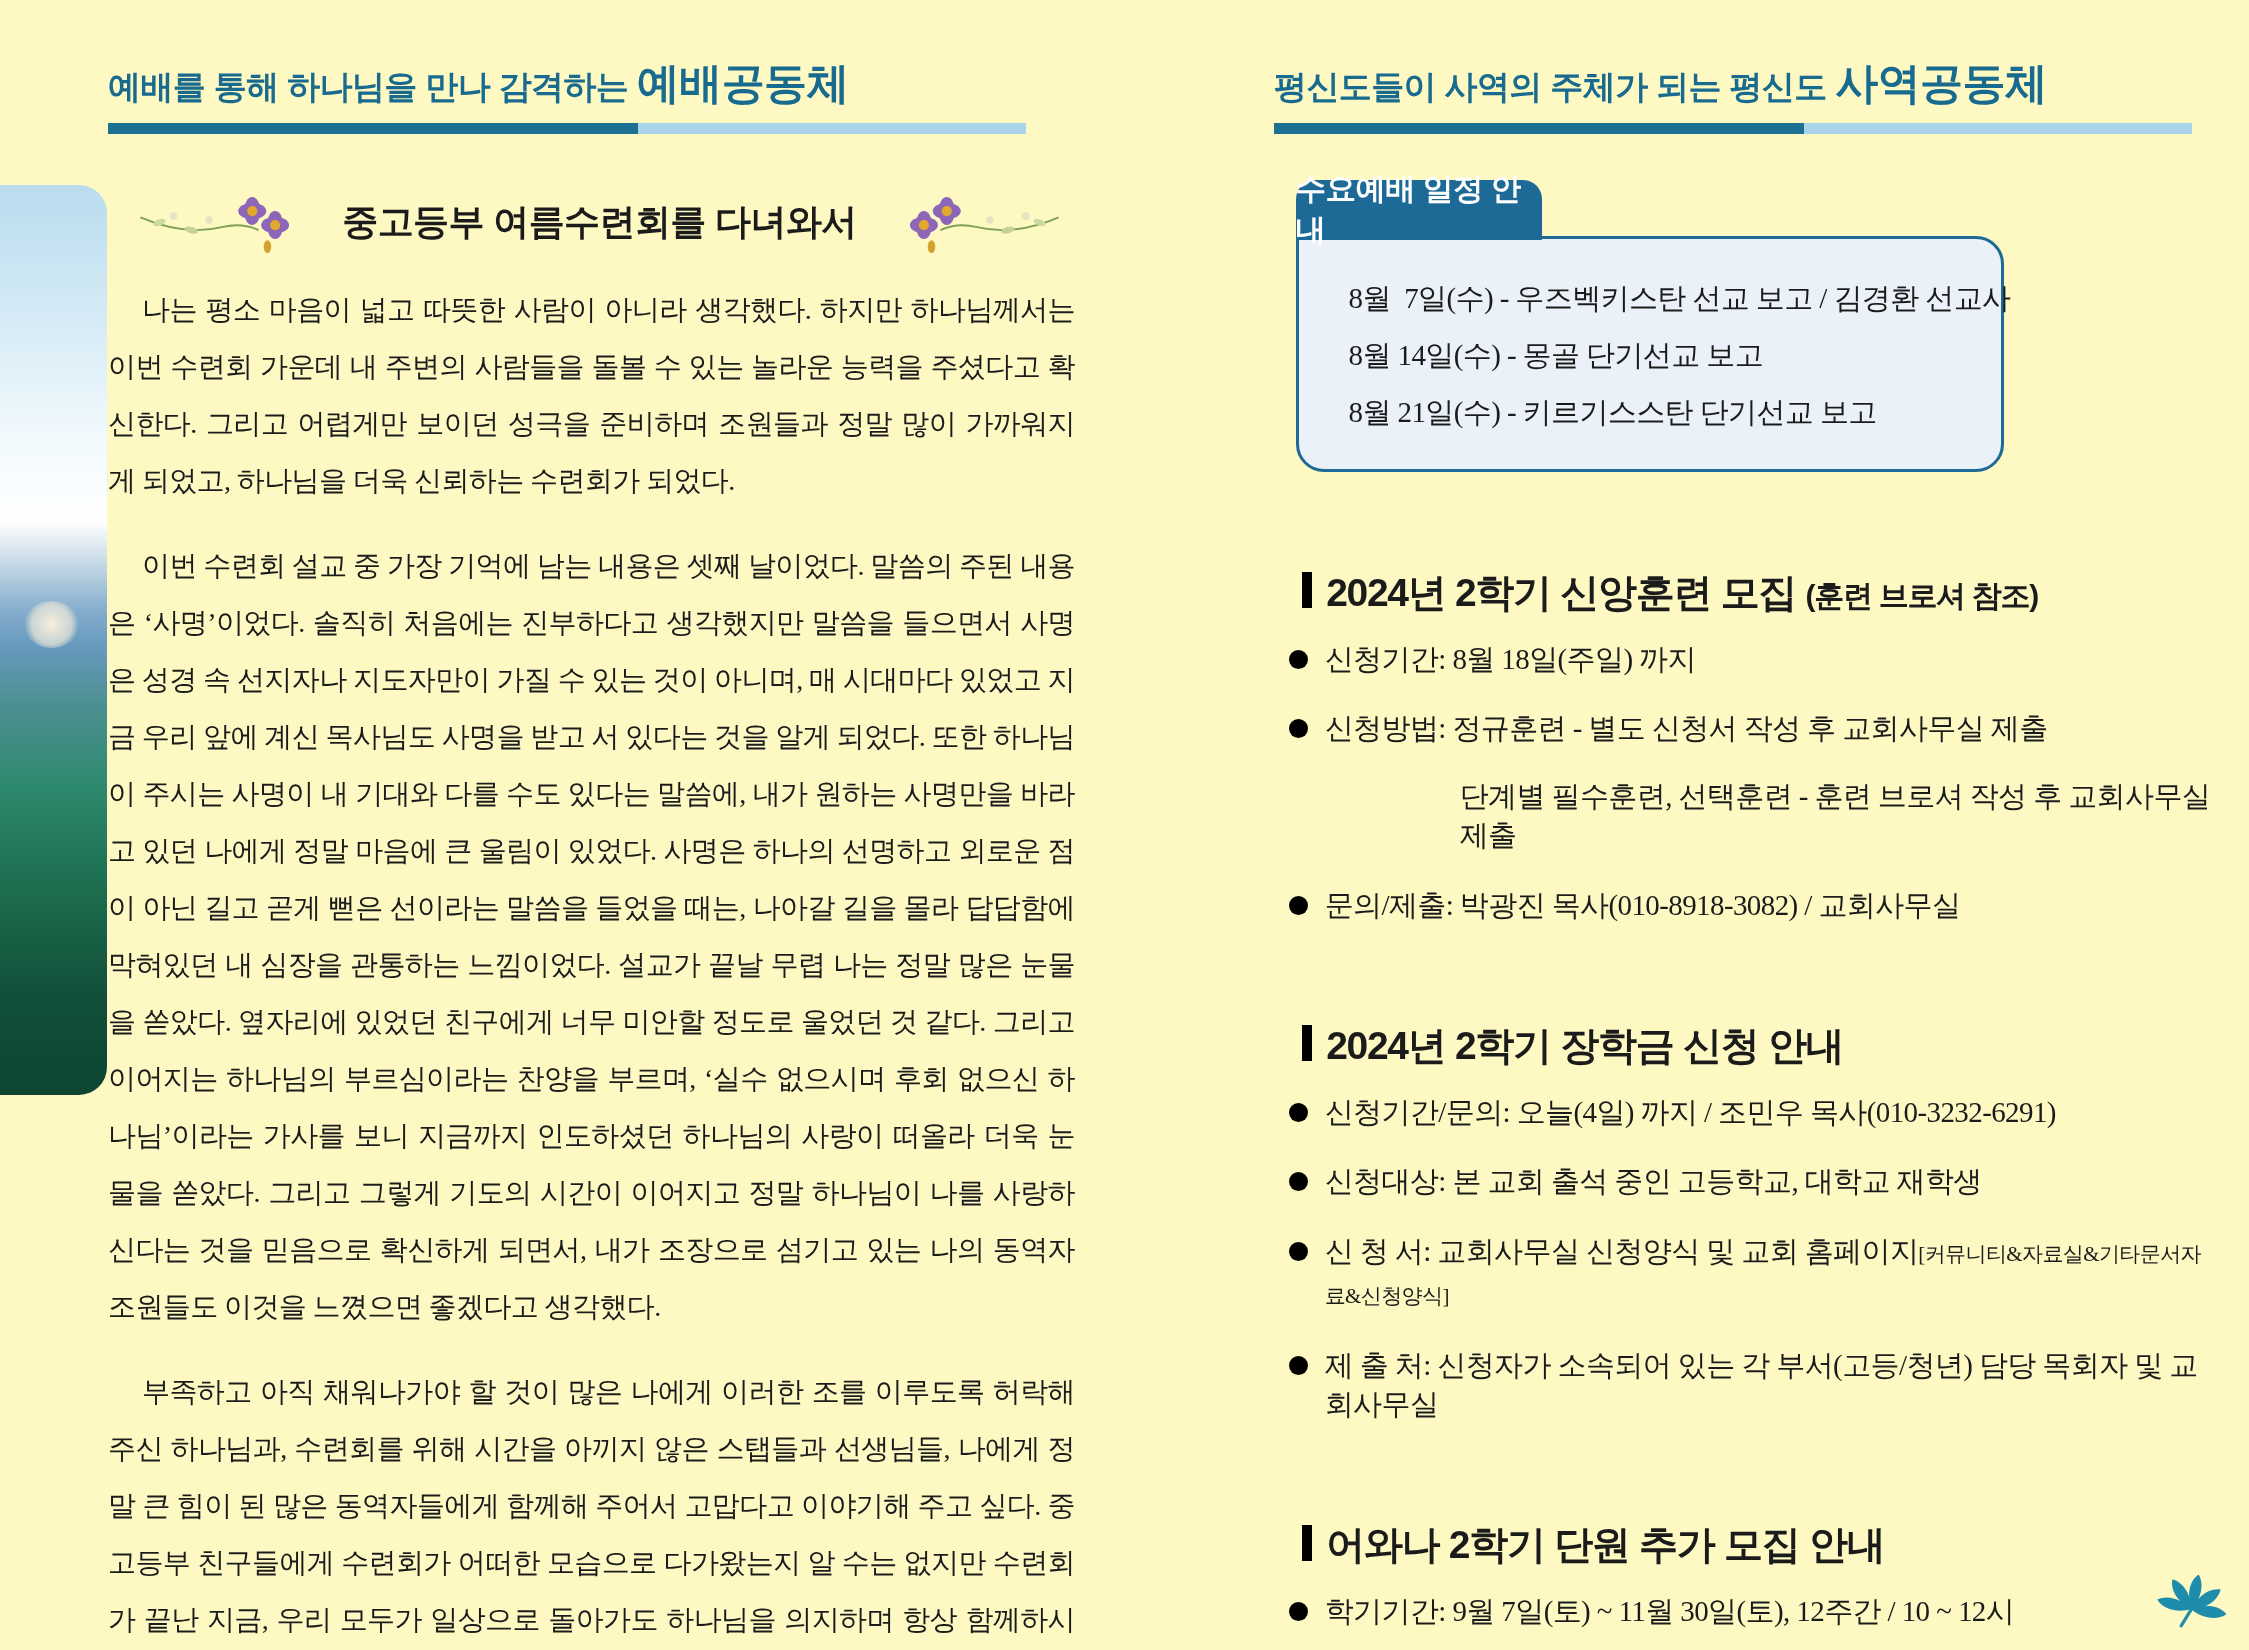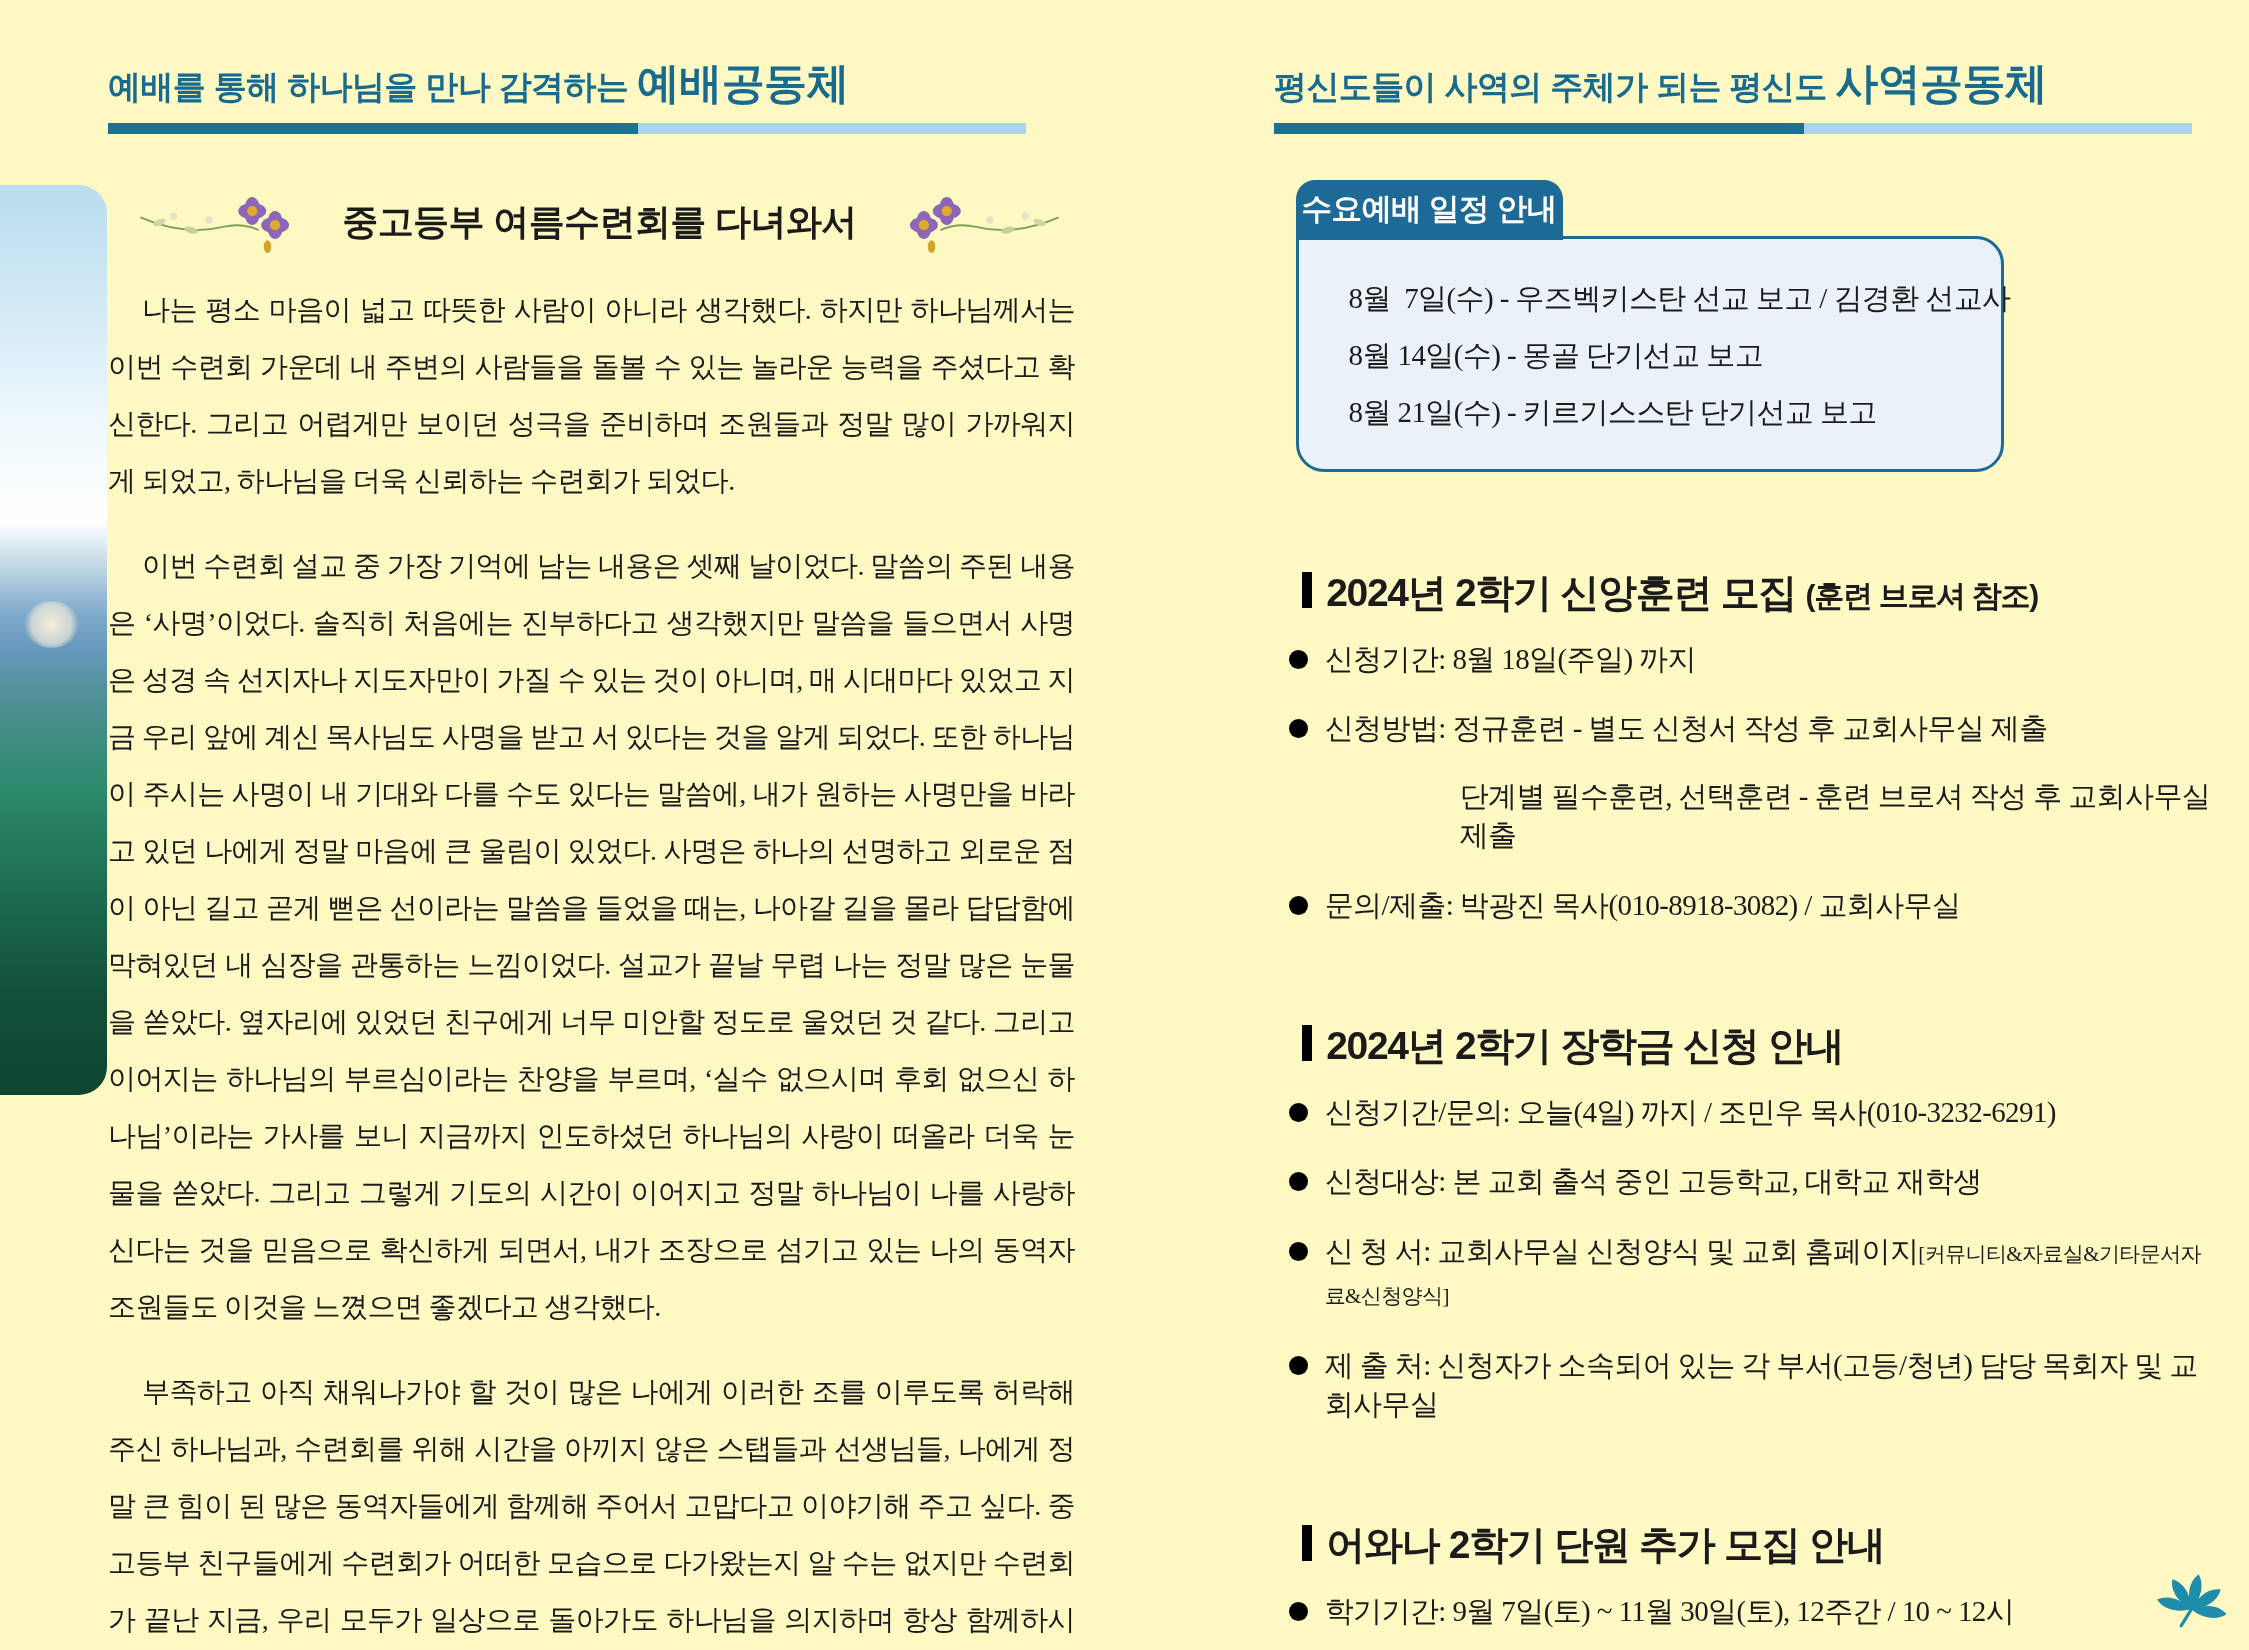--- a/index.html
+++ b/index.html
@@ -36,21 +36,21 @@
   
   .title-row{margin-top:58px;display:flex;align-items:center;justify-content:center;gap:30.5px;padding-left:16px;}
   .article-title{font-family:"Liberation Sans","DejaVu Sans",sans-serif;font-size:36px;font-weight:800;letter-spacing:-0.6px;}
   .para{margin-top:28px;font-size:28px;line-height:57px;text-align:justify;text-indent:34px;letter-spacing:-0.6px;}
   .para:first-of-type{margin-top:38px;}
   .author{margin-top:21.6px;text-align:right;font-size:30.5px;padding-right:29px;}
   .amark{display:inline-block;width:9.5px;height:33px;background:#000;margin-right:10.2px;vertical-align:-5.1px;}
   
   .schedule{margin-top:46px;position:relative;}
   .schedule-tab{
-    margin-left:21.6px;width:267px;height:60px;background:#1d6a96;
+    margin-left:21.6px;width:246px;height:60px;background:#1d6a96;
     border-radius:19px 19px 0 0;display:flex;align-items:center;justify-content:center;
     color:#fff;font-family:"Liberation Sans","DejaVu Sans",sans-serif;font-size:30.5px;font-weight:800;letter-spacing:-0.6px;
     position:relative;z-index:2;
   }
   .schedule-body{
     margin-left:21.6px;width:708px;border:3.8px solid #1d6a96;border-radius:28px;
     border-top-left-radius:0;margin-top:-3.8px;padding:30.5px 11.4px 28px 50px;box-sizing:border-box;
     position:relative;z-index:1;background:#eaf1f8;
   }
   .schedule-line{font-size:29px;line-height:57px;letter-spacing:-0.6px;white-space:pre;}

